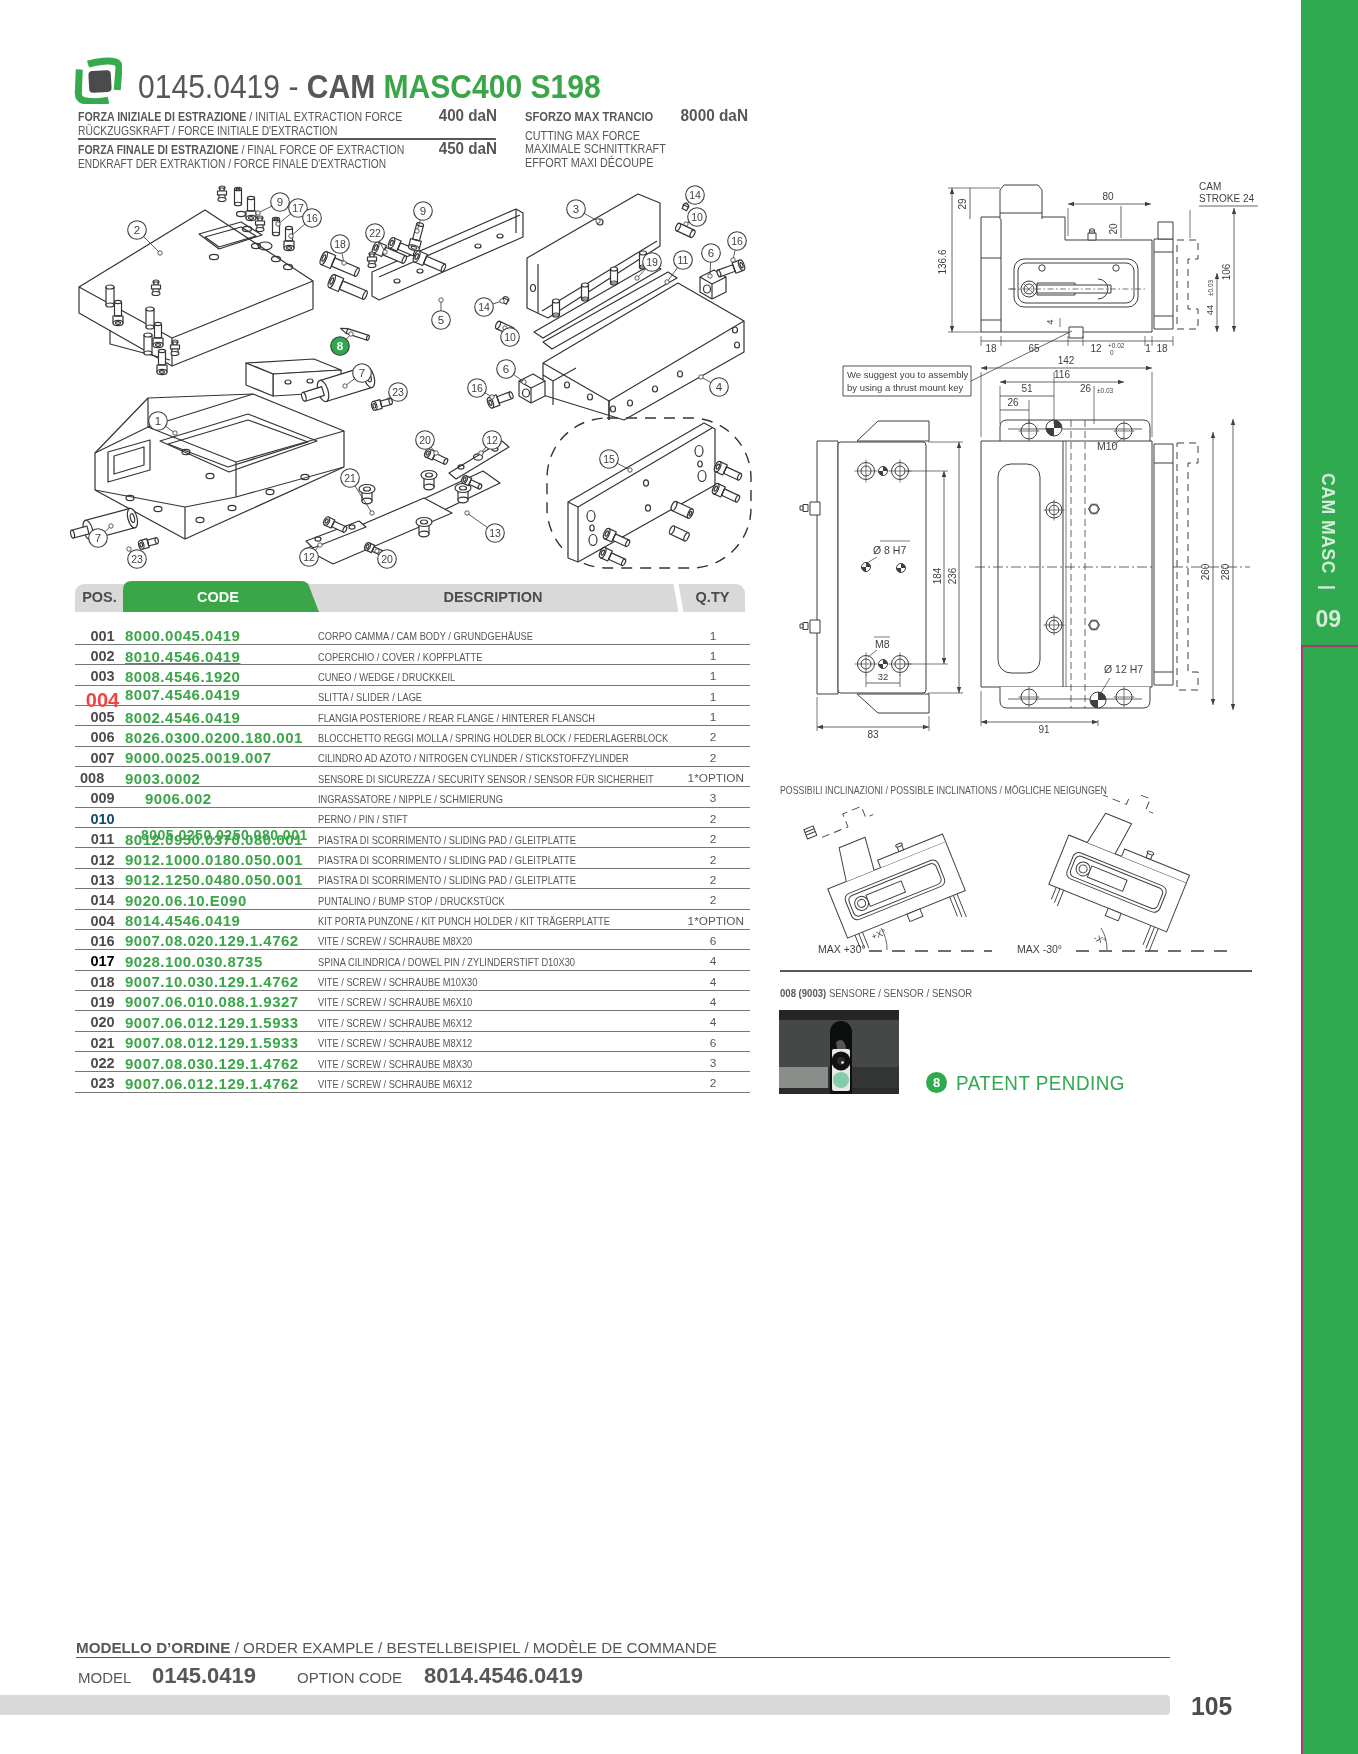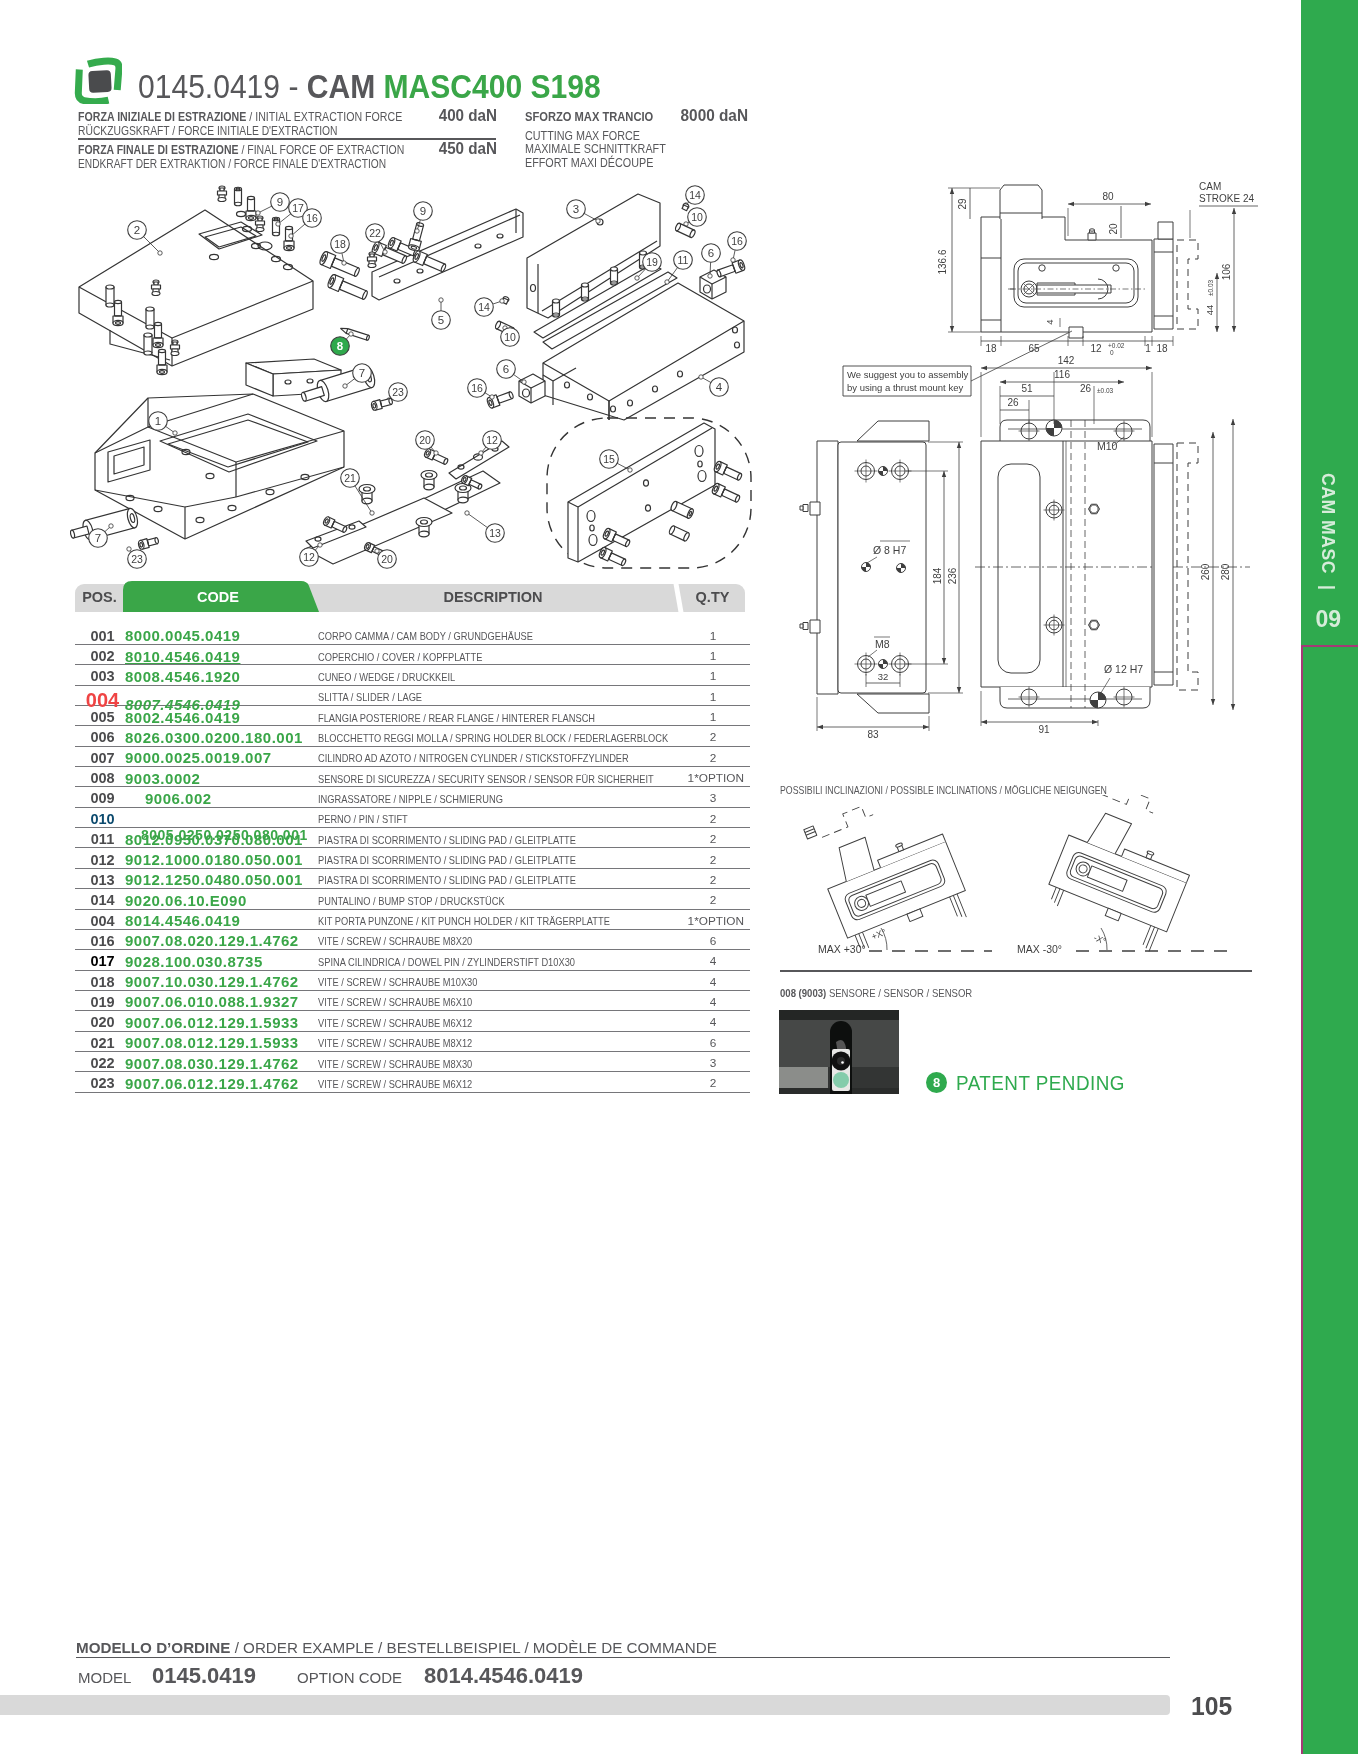--- a/index.html
+++ b/index.html
@@ -950,21 +950,21 @@
 
 <div class="abs" style="left:75px;top:665.3px;width:675px;height:20.35px;border-bottom:1px solid #76767a;box-sizing:border-box;">
   <span class="abs b" style="left:5px;top:3px;width:45px;text-align:center;font-size:14.5px;color:#4c4c4e;">003</span>
   <span class="abs b grn" style="left:50px;top:2.5px;font-size:15px;letter-spacing:0.5px;">8008.4546.1920</span>
   <span class="abs g" style="left:243px;top:5.5px;font-size:10.8px;letter-spacing:0px;white-space:nowrap;transform:scaleX(0.86);transform-origin:0 0;">CUNEO / WEDGE / DRUCKKEIL</span>
   <span class="abs g" style="left:563px;top:4px;width:150px;text-align:center;font-size:11.8px;">1</span>
 </div>
 
 <div class="abs" style="left:75px;top:685.6px;width:675px;height:20.35px;border-bottom:1px solid #76767a;box-sizing:border-box;">
   <span class="abs b" style="left:5px;top:3px;width:45px;text-align:center;font-size:20px;color:#ef4444;">004</span>
-  <span class="abs b grn" style="left:50px;top:10px;font-size:15px;letter-spacing:0.5px;font-style:italic;">8007.4546.0419</span>
+  <span class="abs b grn" style="left:50px;top:0;font-size:15px;letter-spacing:0.5px;">8007.4546.0419</span>
   <span class="abs g" style="left:243px;top:5.5px;font-size:10.8px;letter-spacing:0px;white-space:nowrap;transform:scaleX(0.86);transform-origin:0 0;">SLITTA / SLIDER / LAGE</span>
   <span class="abs g" style="left:563px;top:4px;width:150px;text-align:center;font-size:11.8px;">1</span>
 </div>
 
 <div class="abs" style="left:75px;top:706.0px;width:675px;height:20.35px;border-bottom:1px solid #76767a;box-sizing:border-box;">
   <span class="abs b" style="left:5px;top:3px;width:45px;text-align:center;font-size:14.5px;color:#4c4c4e;">005</span>
   <span class="abs b grn" style="left:50px;top:2.5px;font-size:15px;letter-spacing:0.5px;">8002.4546.0419</span>
   <span class="abs g" style="left:243px;top:5.5px;font-size:10.8px;letter-spacing:0px;white-space:nowrap;transform:scaleX(0.86);transform-origin:0 0;">FLANGIA POSTERIORE / REAR FLANGE / HINTERER FLANSCH</span>
   <span class="abs g" style="left:563px;top:4px;width:150px;text-align:center;font-size:11.8px;">1</span>
 </div>
@@ -977,21 +977,21 @@
 </div>
 
 <div class="abs" style="left:75px;top:746.7px;width:675px;height:20.35px;border-bottom:1px solid #76767a;box-sizing:border-box;">
   <span class="abs b" style="left:5px;top:3px;width:45px;text-align:center;font-size:14.5px;color:#4c4c4e;">007</span>
   <span class="abs b grn" style="left:50px;top:2.5px;font-size:15px;letter-spacing:0.5px;">9000.0025.0019.007</span>
   <span class="abs g" style="left:243px;top:5.5px;font-size:10.8px;letter-spacing:0px;white-space:nowrap;transform:scaleX(0.86);transform-origin:0 0;">CILINDRO AD AZOTO / NITROGEN CYLINDER / STICKSTOFFZYLINDER</span>
   <span class="abs g" style="left:563px;top:4px;width:150px;text-align:center;font-size:11.8px;">2</span>
 </div>
 
 <div class="abs" style="left:75px;top:767.1px;width:675px;height:20.35px;border-bottom:1px solid #76767a;box-sizing:border-box;">
-  <span class="abs b" style="left:5px;top:3px;width:45px;text-align:center;font-size:14.5px;color:#4c4c4e;">008</span>
+  <span class="abs b" style="left:5px;top:3px;width:45px;text-align:left;font-size:14.5px;color:#4c4c4e;">008</span>
   <span class="abs b grn" style="left:50px;top:2.5px;font-size:15px;letter-spacing:0.5px;">9003.0002</span>
   <span class="abs g" style="left:243px;top:5.5px;font-size:10.8px;letter-spacing:0px;white-space:nowrap;transform:scaleX(0.86);transform-origin:0 0;">SENSORE DI SICUREZZA / SECURITY SENSOR / SENSOR FÜR SICHERHEIT</span>
   <span class="abs g" style="left:514px;top:4px;width:155px;text-align:right;font-size:11.8px;">1*OPTION</span>
 </div>
 
 <div class="abs" style="left:75px;top:787.4px;width:675px;height:20.35px;border-bottom:1px solid #76767a;box-sizing:border-box;">
   <span class="abs b" style="left:5px;top:3px;width:45px;text-align:center;font-size:14.5px;color:#4c4c4e;">009</span>
   <span class="abs b grn" style="left:50px;top:2.5px;font-size:15px;letter-spacing:0.5px;margin-left:20px;">9006.002</span>
   <span class="abs g" style="left:243px;top:5.5px;font-size:10.8px;letter-spacing:0px;white-space:nowrap;transform:scaleX(0.86);transform-origin:0 0;">INGRASSATORE / NIPPLE / SCHMIERUNG</span>
   <span class="abs g" style="left:563px;top:4px;width:150px;text-align:center;font-size:11.8px;">3</span>

